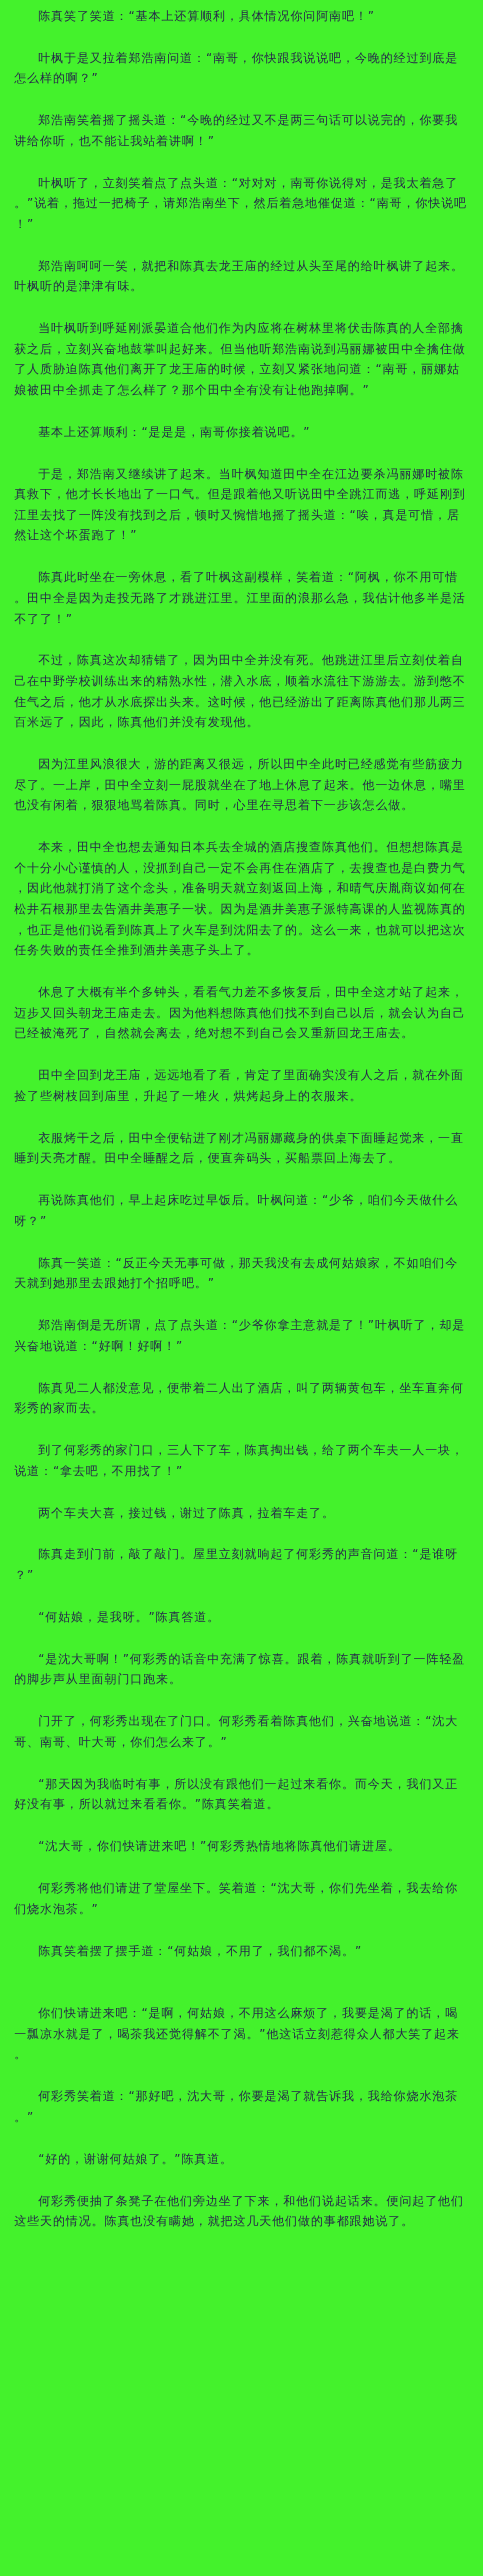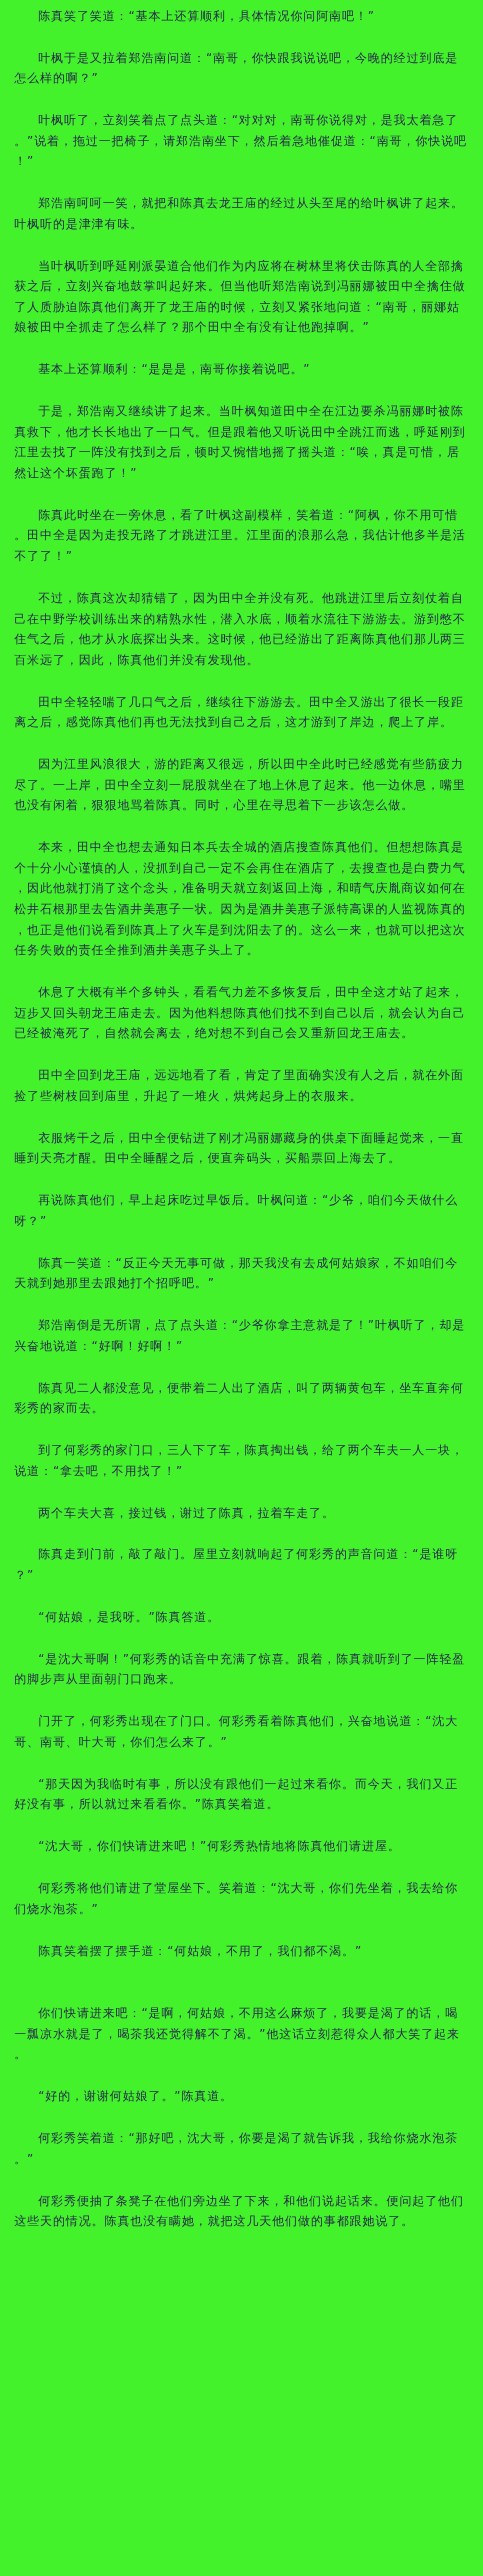--- a/index.html
+++ b/index.html
@@ -34,28 +34,28 @@
     text-indent: 0;
   }
 </style>
 </head>
 <body style="background: rgb(68, 242, 44);">
 
 <main class="page" style="color: rgb(39, 39, 75);">
   <div>
       <p>陈真笑了笑道：“基本上还算顺利，具体情况你问阿南吧！”</p>
       <p>叶枫于是又拉着郑浩南问道：“南哥，你快跟我说说吧，今晚的经过到底是怎么样的啊？”</p>
+      <p>郑浩南笑着摇了摇头道：“今晚的经过又不是两三句话可以说完的，你要我讲给你听，也不能让我站着讲啊！”</p>
       <p>叶枫听了，立刻笑着点了点头道：“对对对，南哥你说得对，是我太着急了。”说着，拖过一把椅子，请郑浩南坐下，然后着急地催促道：“南哥，你快说吧！”</p>
       <p>郑浩南呵呵一笑，就把和陈真去龙王庙的经过从头至尾的给叶枫讲了起来。叶枫听的是津津有味。</p>
       <p>当叶枫听到呼延刚派晏道合他们作为内应将在树林里将伏击陈真的人全部擒获之后，立刻兴奋地鼓掌叫起好来。但当他听郑浩南说到冯丽娜被田中全擒住做了人质胁迫陈真他们离开了龙王庙的时候，立刻又紧张地问道：“南哥，丽娜姑娘被田中全抓走了怎么样了？那个田中全有没有让他跑掉啊。”</p>
       <p>基本上还算顺利：“是是是，南哥你接着说吧。”</p>
       <p>于是，郑浩南又继续讲了起来。当叶枫知道田中全在江边要杀冯丽娜时被陈真救下，他才长长地出了一口气。但是跟着他又听说田中全跳江而逃，呼延刚到江里去找了一阵没有找到之后，顿时又惋惜地摇了摇头道：“唉，真是可惜，居然让这个坏蛋跑了！”</p>
       <p>陈真此时坐在一旁休息，看了叶枫这副模样，笑着道：“阿枫，你不用可惜。田中全是因为走投无路了才跳进江里。江里面的浪那么急，我估计他多半是活不了了！”</p>
       <p>不过，陈真这次却猜错了，因为田中全并没有死。他跳进江里后立刻仗着自己在中野学校训练出来的精熟水性，潜入水底，顺着水流往下游游去。游到憋不住气之后，他才从水底探出头来。这时候，他已经游出了距离陈真他们那儿两三百米远了，因此，陈真他们并没有发现他。</p>
-      <p>田中全轻轻喘了几口气之后，继续往下游游去。田中全又游出了很长一段距离之后，感觉陈真他们再也无法找到自己之后，这才游到了岸边，爬上了岸。</p>
       <p>因为江里风浪很大，游的距离又很远，所以田中全此时已经感觉有些筋疲力尽了。一上岸，田中全立刻一屁股就坐在了地上休息了起来。他一边休息，嘴里也没有闲着，狠狠地骂着陈真。同时，心里在寻思着下一步该怎么做。</p>
       <p>本来，田中全也想去通知日本兵去全城的酒店搜查陈真他们。但想想陈真是个十分小心谨慎的人，没抓到自己一定不会再住在酒店了，去搜查也是白费力气，因此他就打消了这个念头，准备明天就立刻返回上海，和晴气庆胤商议如何在松井石根那里去告酒井美惠子一状。因为是酒井美惠子派特高课的人监视陈真的，也正是他们说看到陈真上了火车是到沈阳去了的。这么一来，也就可以把这次任务失败的责任全推到酒井美惠子头上了。</p>
       <p>休息了大概有半个多钟头，看看气力差不多恢复后，田中全这才站了起来，迈步又回头朝龙王庙走去。因为他料想陈真他们找不到自己以后，就会认为自己已经被淹死了，自然就会离去，绝对想不到自己会又重新回龙王庙去。</p>
       <p>田中全回到龙王庙，远远地看了看，肯定了里面确实没有人之后，就在外面捡了些树枝回到庙里，升起了一堆火，烘烤起身上的衣服来。</p>
       <p>衣服烤干之后，田中全便钻进了刚才冯丽娜藏身的供桌下面睡起觉来，一直睡到天亮才醒。田中全睡醒之后，便直奔码头，买船票回上海去了。</p>
       <p>再说陈真他们，早上起床吃过早饭后。叶枫问道：“少爷，咱们今天做什么呀？”</p>
       <p>陈真一笑道：“反正今天无事可做，那天我没有去成何姑娘家，不如咱们今天就到她那里去跟她打个招呼吧。”</p>
       <p>郑浩南倒是无所谓，点了点头道：“少爷你拿主意就是了！”叶枫听了，却是兴奋地说道：“好啊！好啊！”</p>
       <p>陈真见二人都没意见，便带着二人出了酒店，叫了两辆黄包车，坐车直奔何彩秀的家而去。</p>
       <p>到了何彩秀的家门口，三人下了车，陈真掏出钱，给了两个车夫一人一块，说道：“拿去吧，不用找了！”</p>
@@ -63,18 +63,18 @@
       <p>陈真走到门前，敲了敲门。屋里立刻就响起了何彩秀的声音问道：“是谁呀？”</p>
       <p>“何姑娘，是我呀。”陈真答道。</p>
       <p>“是沈大哥啊！”何彩秀的话音中充满了惊喜。跟着，陈真就听到了一阵轻盈的脚步声从里面朝门口跑来。</p>
       <p>门开了，何彩秀出现在了门口。何彩秀看着陈真他们，兴奋地说道：“沈大哥、南哥、叶大哥，你们怎么来了。”</p>
       <p>“那天因为我临时有事，所以没有跟他们一起过来看你。而今天，我们又正好没有事，所以就过来看看你。”陈真笑着道。</p>
       <p>“沈大哥，你们快请进来吧！”何彩秀热情地将陈真他们请进屋。</p>
       <p>何彩秀将他们请进了堂屋坐下。笑着道：“沈大哥，你们先坐着，我去给你们烧水泡茶。”</p>
       <p>陈真笑着摆了摆手道：“何姑娘，不用了，我们都不渴。”</p>
       <p class="blank"></p>
       <p>你们快请进来吧：“是啊，何姑娘，不用这么麻烦了，我要是渴了的话，喝一瓢凉水就是了，喝茶我还觉得解不了渴。”他这话立刻惹得众人都大笑了起来。</p>
+      <p>何彩秀笑着道：“那好吧，沈大哥，你要是渴了就告诉我，我给你烧水泡茶。”</p>
       <p>“好的，谢谢何姑娘了。”陈真道。</p>
-      <p>何彩秀笑着道：“那好吧，沈大哥，你要是渴了就告诉我，我给你烧水泡茶。”</p>
       <p>何彩秀便抽了条凳子在他们旁边坐了下来，和他们说起话来。便问起了他们这些天的情况。陈真也没有瞒她，就把这几天他们做的事都跟她说了。</p>
     </div>
 </main>
 
 
 </body></html>

